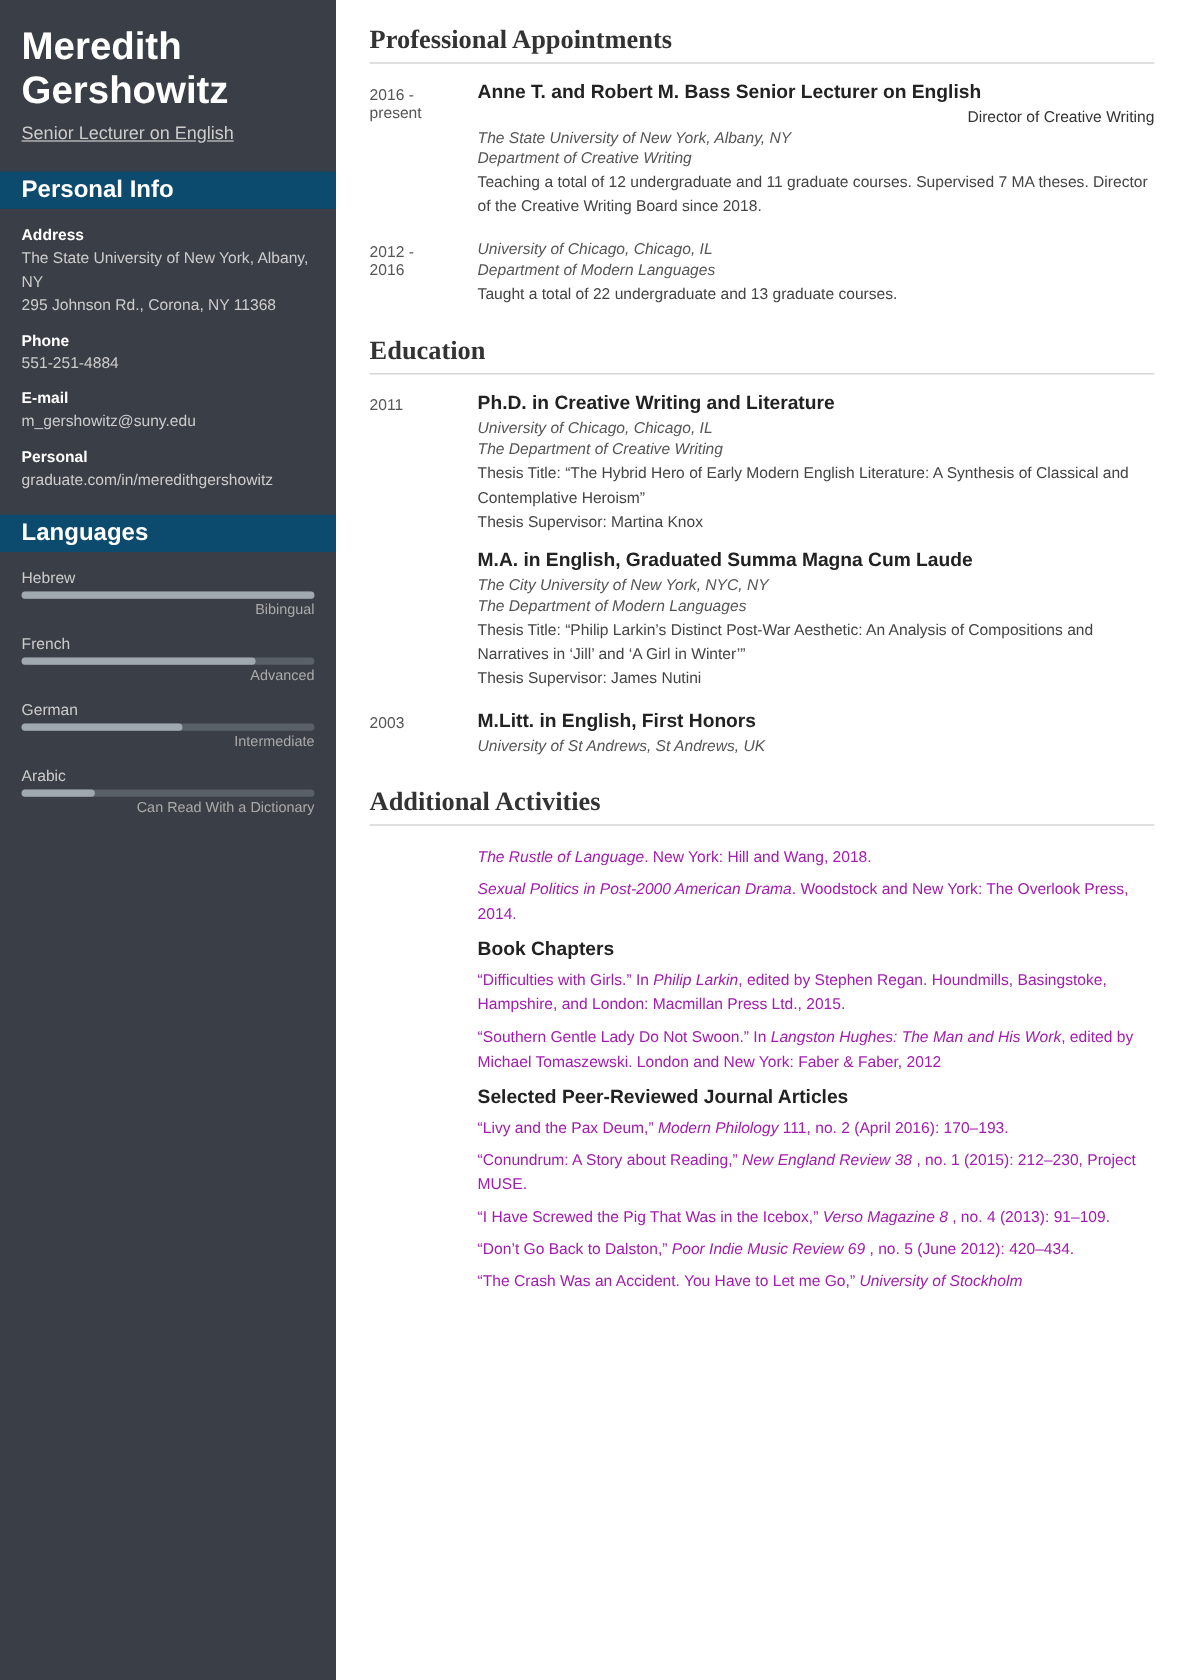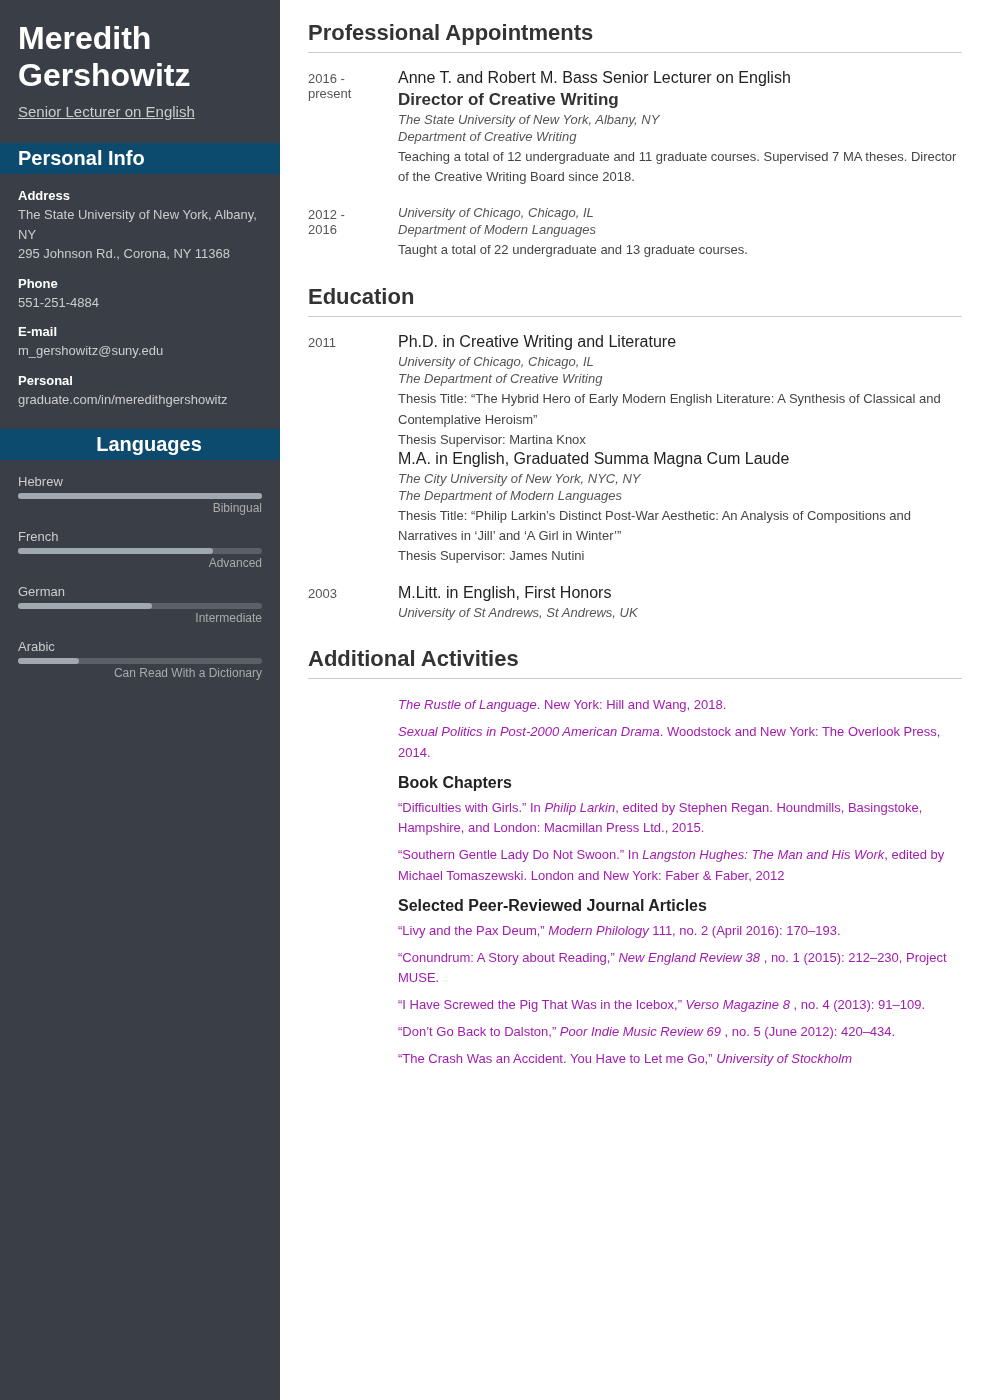--- a/index.html
+++ b/index.html
@@ -91,37 +91,38 @@
     .section {
       margin-bottom: 24px;
     }
     .section-title {
       font-size: 22px;
       font-weight: 700;
       color: #333;
       border-bottom: 1px solid #ccc;
       padding-bottom: 6px;
       margin-bottom: 16px;
+      font-family: Liberation Serif, serif;
     }
     .entry {
       display: flex;
       margin-bottom: 18px;
     }
     .entry-date {
       min-width: 90px;
       font-size: 13px;
       color: #555;
       padding-top: 2px;
     }
     .entry-content {
       flex: 1;
     }
     .entry-title {
       font-size: 16px;
-      font-weight: 400;
+      font-weight: 700;
       color: #222;
       margin-bottom: 3px;
     }
     .entry-subtitle {
       font-style: italic;
       font-size: 13px;
       color: #555;
       margin-bottom: 2px;
     }
     .entry-dept {
@@ -175,21 +176,21 @@
 
   <div class="sidebar-label">Phone</div>
   <div class="sidebar-value">551-251-4884</div>
 
   <div class="sidebar-label">E-mail</div>
   <div class="sidebar-value">m_gershowitz@suny.edu</div>
 
   <div class="sidebar-label">Personal</div>
   <div class="sidebar-value">graduate.com/in/meredithgershowitz</div>
 
-  <div class="sidebar-section-title" style="margin-top:20px;text-align:center;">Languages</div>
+  <div class="sidebar-section-title" style="margin-top:20px;">Languages</div>
 
   <div id="languages-container">
       <div class="lang-item">
       <div class="lang-name">Hebrew</div>
       <div class="lang-bar-bg">
         <div class="lang-bar-fill" style="width:100%"></div>
       </div>
       <div class="lang-level">Bibingual</div>
     </div>
       <div class="lang-item">
@@ -218,21 +219,21 @@
 
 <div class="main">
 
   <div class="section">
     <div class="section-title">Professional Appointments</div>
 
     <div class="entry">
       <div class="entry-date">2016 -<br>present</div>
       <div class="entry-content">
         <div class="entry-title">Anne T. and Robert M. Bass Senior Lecturer on English</div>
-        <div style="font-weight:700;font-size:17px;margin-bottom:2px;">Director of Creative Writing</div>
+        <div style="font-weight:400;font-size:13px;margin-bottom:2px;text-align:right;">Director of Creative Writing</div>
         <div class="entry-subtitle">The State University of New York, Albany, NY</div>
         <div class="entry-dept">Department of Creative Writing</div>
         <div class="entry-body">Teaching a total of 12 undergraduate and 11 graduate courses. Supervised 7 MA theses. Director of the Creative Writing Board since 2018.</div>
       </div>
     </div>
 
     <div class="entry">
       <div class="entry-date">2012 -<br>2016</div>
       <div class="entry-content">
         <div class="entry-subtitle">University of Chicago, Chicago, IL</div>
@@ -247,21 +248,21 @@
 
     <div class="entry">
       <div class="entry-date">2011</div>
       <div class="entry-content">
         <div class="entry-title">Ph.D. in Creative Writing and Literature</div>
         <div class="entry-subtitle">University of Chicago, Chicago, IL</div>
         <div class="entry-dept">The Department of Creative Writing</div>
         <div class="entry-body">Thesis Title: “The Hybrid Hero of Early Modern English Literature: A Synthesis of Classical and Contemplative Heroism”</div>
         <div class="entry-body">Thesis Supervisor: Martina Knox</div>
 
-        <div style="">
+        <div style="margin-top:14px;">
           <div class="entry-title">M.A. in English, Graduated Summa Magna Cum Laude</div>
           <div class="entry-subtitle">The City University of New York, NYC, NY</div>
           <div class="entry-dept">The Department of Modern Languages</div>
           <div class="entry-body">Thesis Title: “Philip Larkin’s Distinct Post-War Aesthetic: An Analysis of Compositions and Narratives in ‘Jill’ and ‘A Girl in Winter’”</div>
           <div class="entry-body">Thesis Supervisor: James Nutini</div>
         </div>
       </div>
     </div>
 
     <div class="entry">

